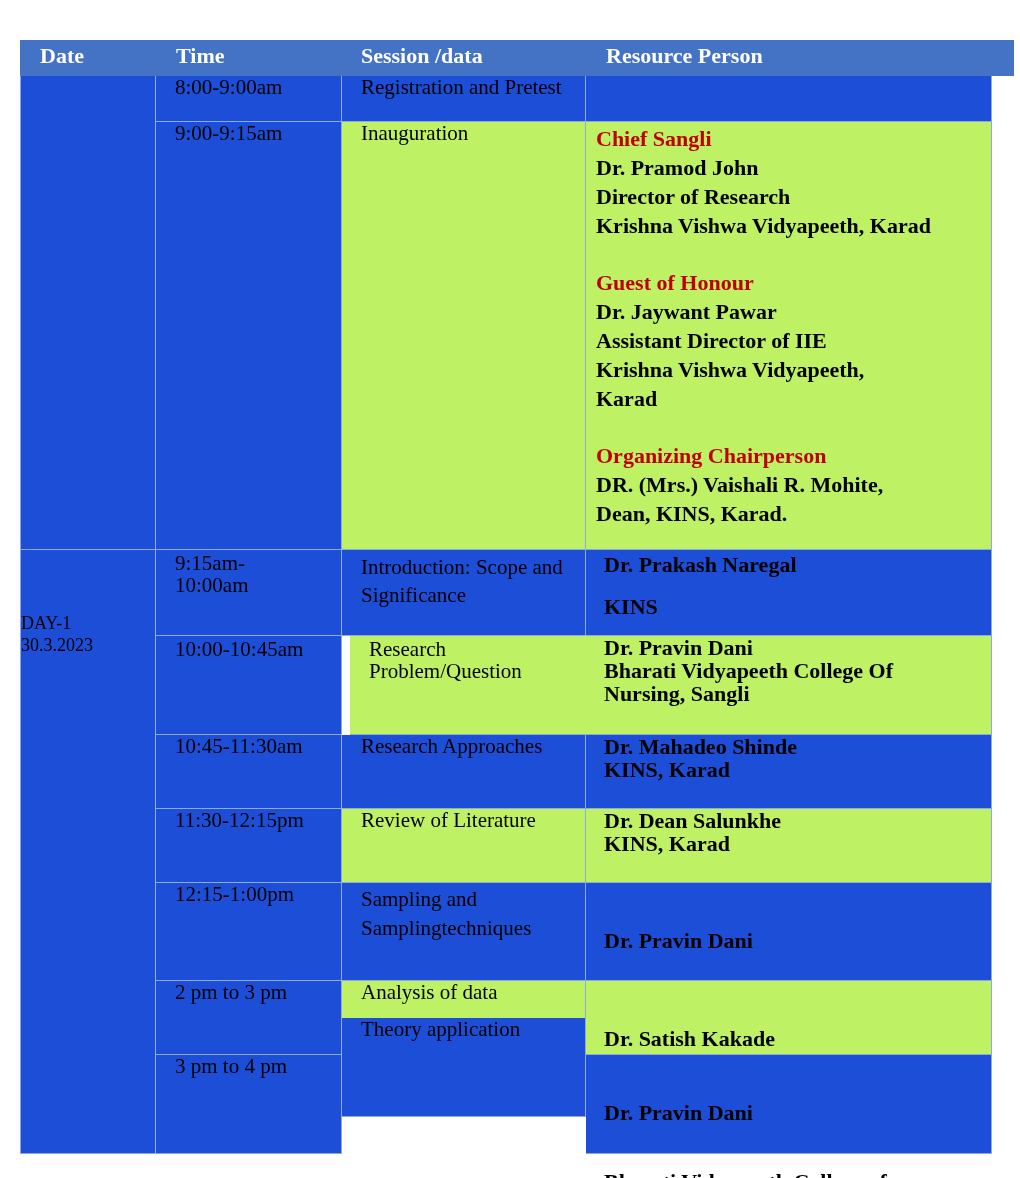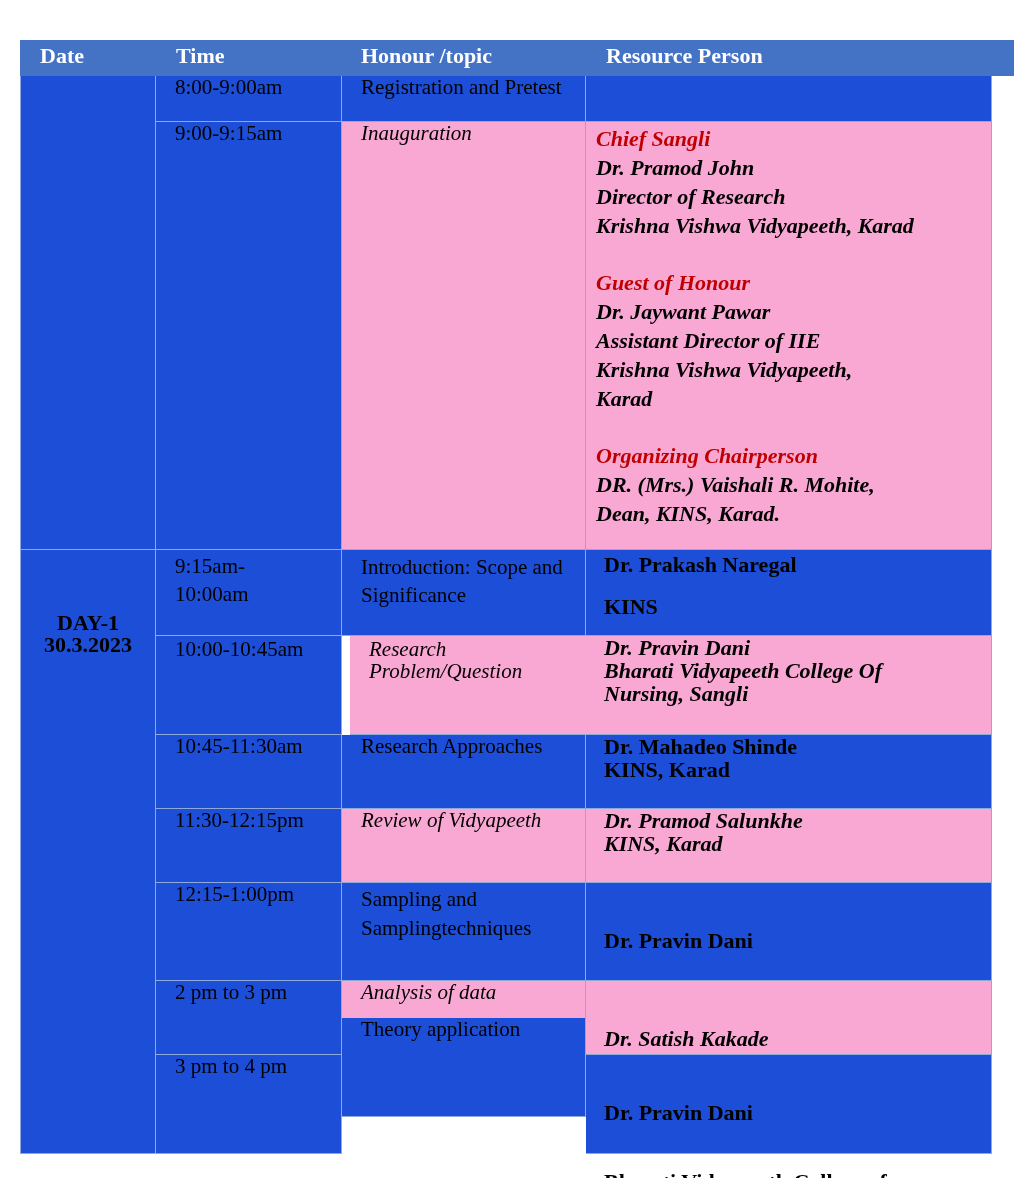--- a/index.html
+++ b/index.html
@@ -3,37 +3,37 @@
 <meta charset="utf-8">
 <style>
   html, body { margin: 0; padding: 0; background: #ffffff; }
   body { width: 1020px; height: 1178px; position: relative; font-family: "Liberation Serif", serif; color: #000; overflow: hidden; }
   .caption { position: absolute; left: 102px; top: 5px; font-weight: bold; font-size: 17px; margin-top: 39px; }
   .tbl { position: absolute; left: 20px; top: 40px; width: 972px; height: 1114px; }
   .hdr { position: absolute; left: 0; top: 0; width: 972px; height: 36px; background: #4472c4; color: #fff; font-weight: bold; font-size: 22px; padding-left: 22px; }
   .hdr span { position: absolute; top: 3px; }
   .cell { position: absolute; box-sizing: border-box; border-right: 1px solid #8eaadb; border-bottom: 1px solid #8eaadb; font-size: 21px; line-height: 22px; }
   .blue { background: #1d4ed8; }
-  .white { background: #f9a8d4; font-style: italic; }
+  .white { background: #bef264; }
   .rp { font-weight: bold; line-height: 29px; font-size: 22px; }
   .red { color: #c00000; font-weight: bold; }
   .rp2 { font-weight: bold; line-height: 23px; font-size: 22px; }
   .leftborder { border-left: 1px solid #8eaadb; }
-  .datecell { font-weight: bold; font-size: 22px; text-align: center; }
+  .datecell { font-weight: normal; font-size: 18px; text-align: left; }
 </style>
 </head>
 <body>
 
 <div class="caption">Schedule:</div>
 
 <div class="tbl">
   <div class="hdr">
     <span style="left:20px">Date</span>
     <span style="left:156px">Time</span>
-    <span style="left:341px">Honour /topic</span>
+    <span style="left:341px">Session /data</span>
     <span style="left:586px">Resource Person</span>
   </div>
 
   <div class="cell blue leftborder" style="left:0;top:36px;width:136px;height:474px;"></div>
   <div class="cell blue leftborder datecell" style="left:0;top:510px;width:136px;height:604px;">
     <div style="margin-top:62px">DAY-1</div>
     <div>30.3.2023</div>
   </div>
 
   <div class="cell blue" style="left:136px;top:36px;width:186px;height:46px;padding:0 0 0 19px;">8:00-9:00am</div>
@@ -52,21 +52,21 @@
     <div>Dr. Jaywant Pawar</div>
     <div>Assistant Director of IIE</div>
     <div>Krishna Vishwa Vidyapeeth,</div>
     <div>Karad</div>
     <div style="height:28px"></div>
     <div class="red">Organizing Chairperson</div>
     <div>DR. (Mrs.) Vaishali R. Mohite,</div>
     <div>Dean, KINS, Karad.</div>
   </div>
 
-  <div class="cell blue" style="left:136px;top:510px;width:186px;height:86px;padding:2px 0 0 19px;white-space:pre-line;line-height:28px;">9:15am-
+  <div class="cell blue" style="left:136px;top:510px;width:186px;height:86px;padding:2px 0 0 19px;white-space:pre-line;line-height:22px;">9:15am-
 10:00am</div>
   <div class="cell blue" style="left:322px;top:510px;width:244px;height:86px;padding:3px 0 0 19px;line-height:28px;">Introduction: Scope and Significance</div>
   <div class="cell blue rp2" style="left:566px;top:510px;width:406px;height:86px;padding:3px 0 0 18px;">
     <div>Dr. Prakash Naregal</div>
     <div style="margin-top:19px">KINS</div>
   </div>
 
   <div class="cell blue" style="left:136px;top:596px;width:186px;height:99px;padding:2px 0 0 19px;">10:00-10:45am</div>
   <div class="cell white" style="left:322px;top:596px;width:244px;height:99px;padding:2px 0 8px 19px;margin-left:8px;">Research Problem/Question</div>
   <div class="cell white rp2" style="left:566px;top:596px;width:406px;height:99px;padding:0 0 0 18px;">
@@ -76,23 +76,23 @@
   </div>
 
   <div class="cell blue" style="left:136px;top:695px;width:186px;height:74px;padding:0 0 0 19px;">10:45-11:30am</div>
   <div class="cell blue" style="left:322px;top:695px;width:244px;height:74px;padding:0 0 0 19px;">Research Approaches</div>
   <div class="cell blue rp2" style="left:566px;top:695px;width:406px;height:74px;padding:0 0 0 18px;">
     <div>Dr. Mahadeo Shinde</div>
     <div>KINS, Karad</div>
   </div>
 
   <div class="cell blue" style="left:136px;top:769px;width:186px;height:74px;padding:0 0 0 19px;">11:30-12:15pm</div>
-  <div class="cell white" style="left:322px;top:769px;width:244px;height:74px;padding:0 0 0 19px;">Review of Vidyapeeth</div>
+  <div class="cell white" style="left:322px;top:769px;width:244px;height:74px;padding:0 0 0 19px;">Review of Literature</div>
   <div class="cell white rp2" style="left:566px;top:769px;width:406px;height:74px;padding:0 0 0 18px;">
-    <div>Dr. Pramod Salunkhe</div>
+    <div>Dr. Dean Salunkhe</div>
     <div>KINS, Karad</div>
   </div>
 
   <div class="cell blue" style="left:136px;top:843px;width:186px;height:98px;padding:0 0 0 19px;">12:15-1:00pm</div>
   <div class="cell blue" style="left:322px;top:843px;width:244px;height:98px;padding:2px 0 0 19px;line-height:29px;">Sampling and Samplingtechniques</div>
   <div class="cell blue rp2" style="left:566px;top:843px;width:406px;height:98px;padding:0 0 0 18px;white-space:pre;">
     <div>Dr. Pravin Dani</div>
     <div>Bharati Vidyapeeth College Of</div>
     <div>Nursing,      Sangli</div>
   </div>

